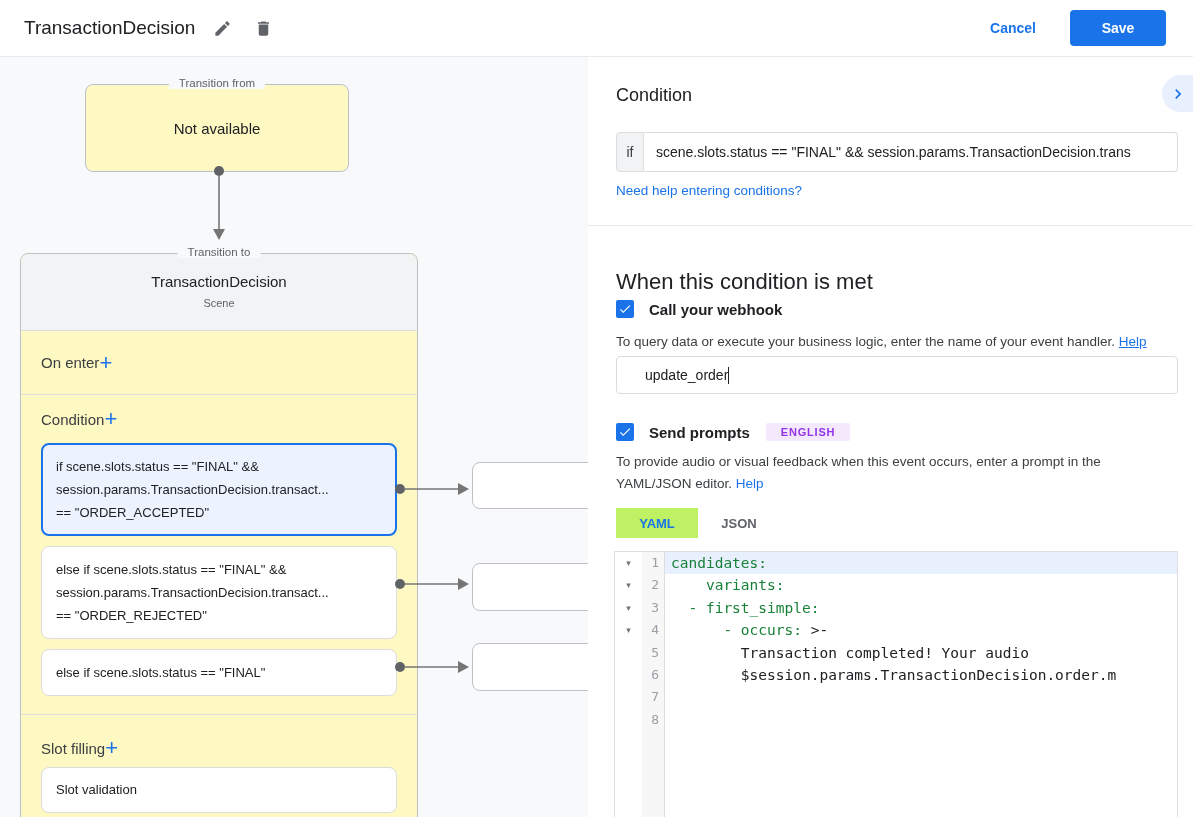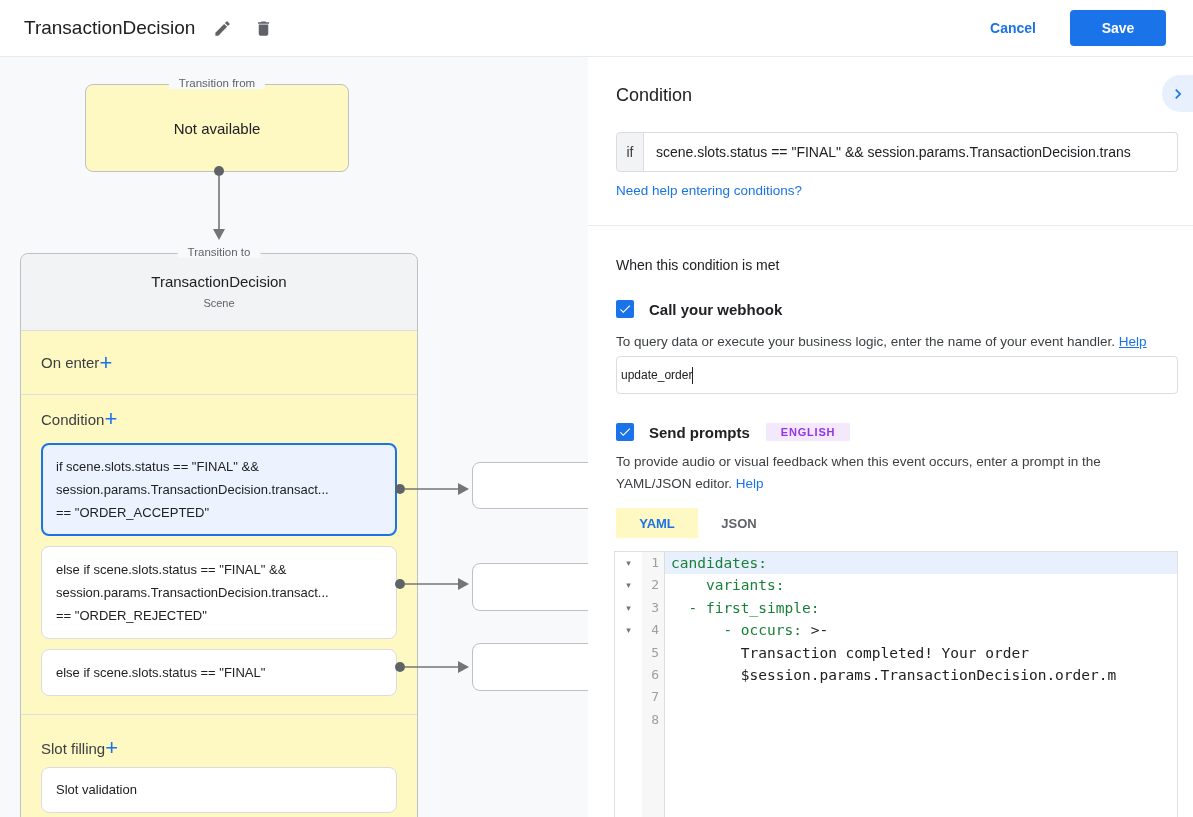--- a/index.html
+++ b/index.html
@@ -68,47 +68,47 @@
 
   .if-row { position:absolute; top:75px; left:28px; right:15px; height:40px; display:flex; }
   .if-label { width:28px; background:#f1f3f4; border:1px solid #dadce0; border-radius:4px 0 0 4px;
     display:flex; align-items:center; justify-content:center; font-size:14px; color:#3c4043;text-align:center; }
   .if-input { flex:1; border:1px solid #dadce0; border-left:none; border-radius:0 4px 4px 0;
     font-size:14px; color:#202124; padding:0 12px; font-family:inherit; outline:none; }
 
   .cond-help { position:absolute; top:126px; left:28px; font-size:13.5px; color:#1a73e8;
     text-decoration:none; }
   .panel-divider { position:absolute; top:168px; left:0; right:0; border-top:1px solid #e8eaed; }
-  .when-title { position:absolute; top:200px; left:28px; font-size:14px; color:#202124; }
+  .when-title { position:absolute; top:212px; left:28px; font-size:22px; color:#202124; }
 
   .check-row { position:absolute; left:28px; display:flex; align-items:center; }
   .checkbox { width:18px; height:18px; background:#1a73e8; border-radius:2px; margin-right:15px;
     display:flex; align-items:center; justify-content:center; cursor:pointer; flex:none; }
   .check-label { font-size:15px; font-weight:700; color:#202124; }
   .helper { position:absolute; left:28px; font-size:13.5px; color:#3c4043; line-height:22px; }
   .helper a { color:#1a73e8; text-decoration:underline; }
   .helper a.no-underline { text-decoration:none; }
 
   .webhook-row { top:243px; }
   .webhook-helper { top:274px; }
   .webhook-input { position:absolute; top:299px; left:28px; right:15px; height:38px;
     border:1px solid #dadce0; border-radius:4px; display:flex; align-items:center;
-    padding:0 4px; font-size:12px; color:#202124; cursor:text; }
+    padding:0 28px; font-size:14px; color:#202124; cursor:text; }
   .caret { display:inline-block; width:1px; height:17px; background:#202124; }
 
   .prompts-row { top:366px; }
   .lang-badge { margin-left:16px; background:#f4e8fd; color:#9334e6; font-size:11px;
     font-weight:700; letter-spacing:0.8px; padding:3px 15px; border-radius:2px; }
   .prompts-helper { top:394px; width:560px; }
 
   .tabs { position:absolute; top:451px; left:28px; display:flex; }
   .tab { width:82px; height:30px; display:flex; align-items:center; justify-content:center;
     font-size:13px; font-weight:700; color:#5f6368; background:none; border:none;
     cursor:pointer; font-family:inherit; }
-  .tab.active { background:#fef9c3; color:#1a73e8; }
+  .tab.active { background:#bef264; color:#1a73e8; }
 
   .editor { position:absolute; top:494px; left:26px; right:15px; bottom:0;
     border:1px solid #e0e0e0; border-bottom:none; display:flex;
     font-family:"DejaVu Sans Mono", monospace; font-size:14.5px; line-height:22.4px; }
   .gutter { width:50px; flex:none; background:linear-gradient(to right, #ffffff 27px, #f7f7f7 27px);
     border-right:1px solid #ddd; }
   .gutter-row { height:22.4px; display:flex; align-items:center; }
   .fold { width:27px; text-align:center; font-size:9px; color:#757575;
     font-family:"Liberation Sans", sans-serif; cursor:pointer; }
   .lnum { flex:1; text-align:right; padding-right:5px; font-size:13px; color:#9aa0a6; }
@@ -303,20 +303,20 @@
         <div class="gutter-row">
             <span class="fold"></span>
             <span class="lnum">8</span>
           </div>
       </div>
       <div class="code">
         <div class="code-row active"><span class="yaml-key">candidates:</span><span></span></div>
         <div class="code-row"><span class="yaml-key">    variants:</span><span></span></div>
         <div class="code-row"><span class="yaml-key">  - first_simple:</span><span></span></div>
         <div class="code-row"><span class="yaml-key">      - occurs: </span><span>&gt;-</span></div>
-        <div class="code-row"><span class="yaml-key"></span><span>        Transaction completed! Your order</span></div>
+        <div class="code-row"><span class="yaml-key"></span><span>        Transaction completed! Your audio</span></div>
         <div class="code-row"><span class="yaml-key"></span><span>        $session.params.TransactionDecision.order.m</span></div>
         <div class="code-row"><span class="yaml-key"></span><span></span></div>
       </div>
     </div>
   </div>
 
 </div>
 
 </body></html>

